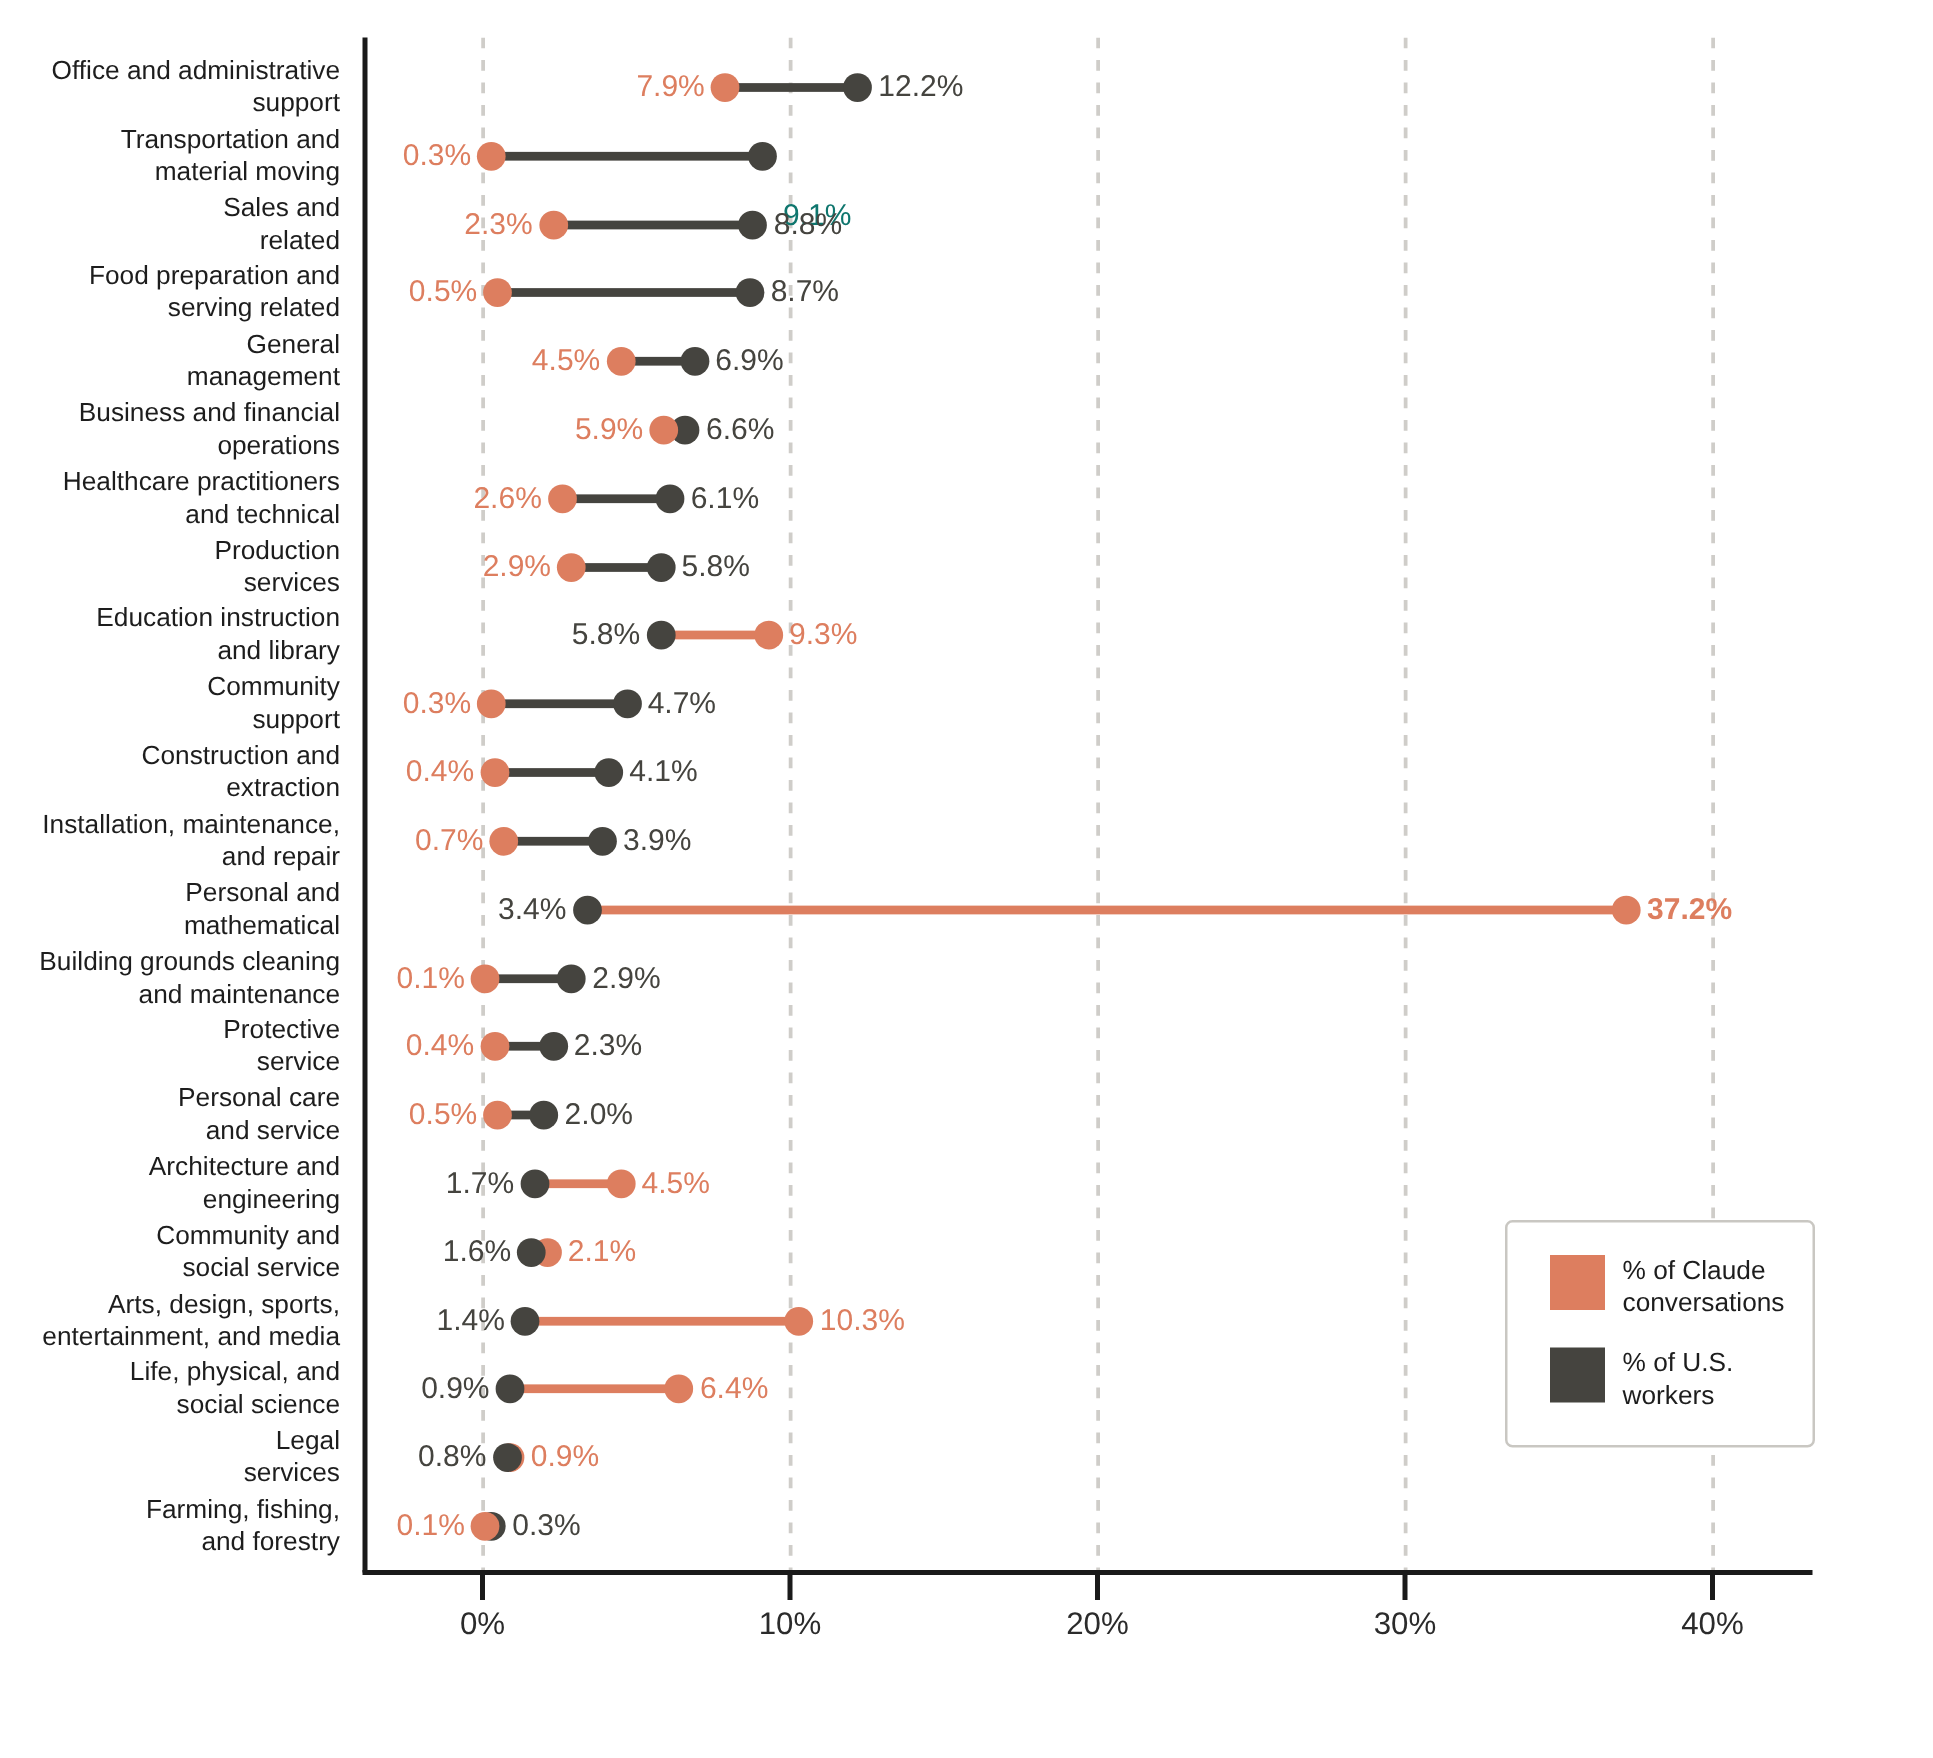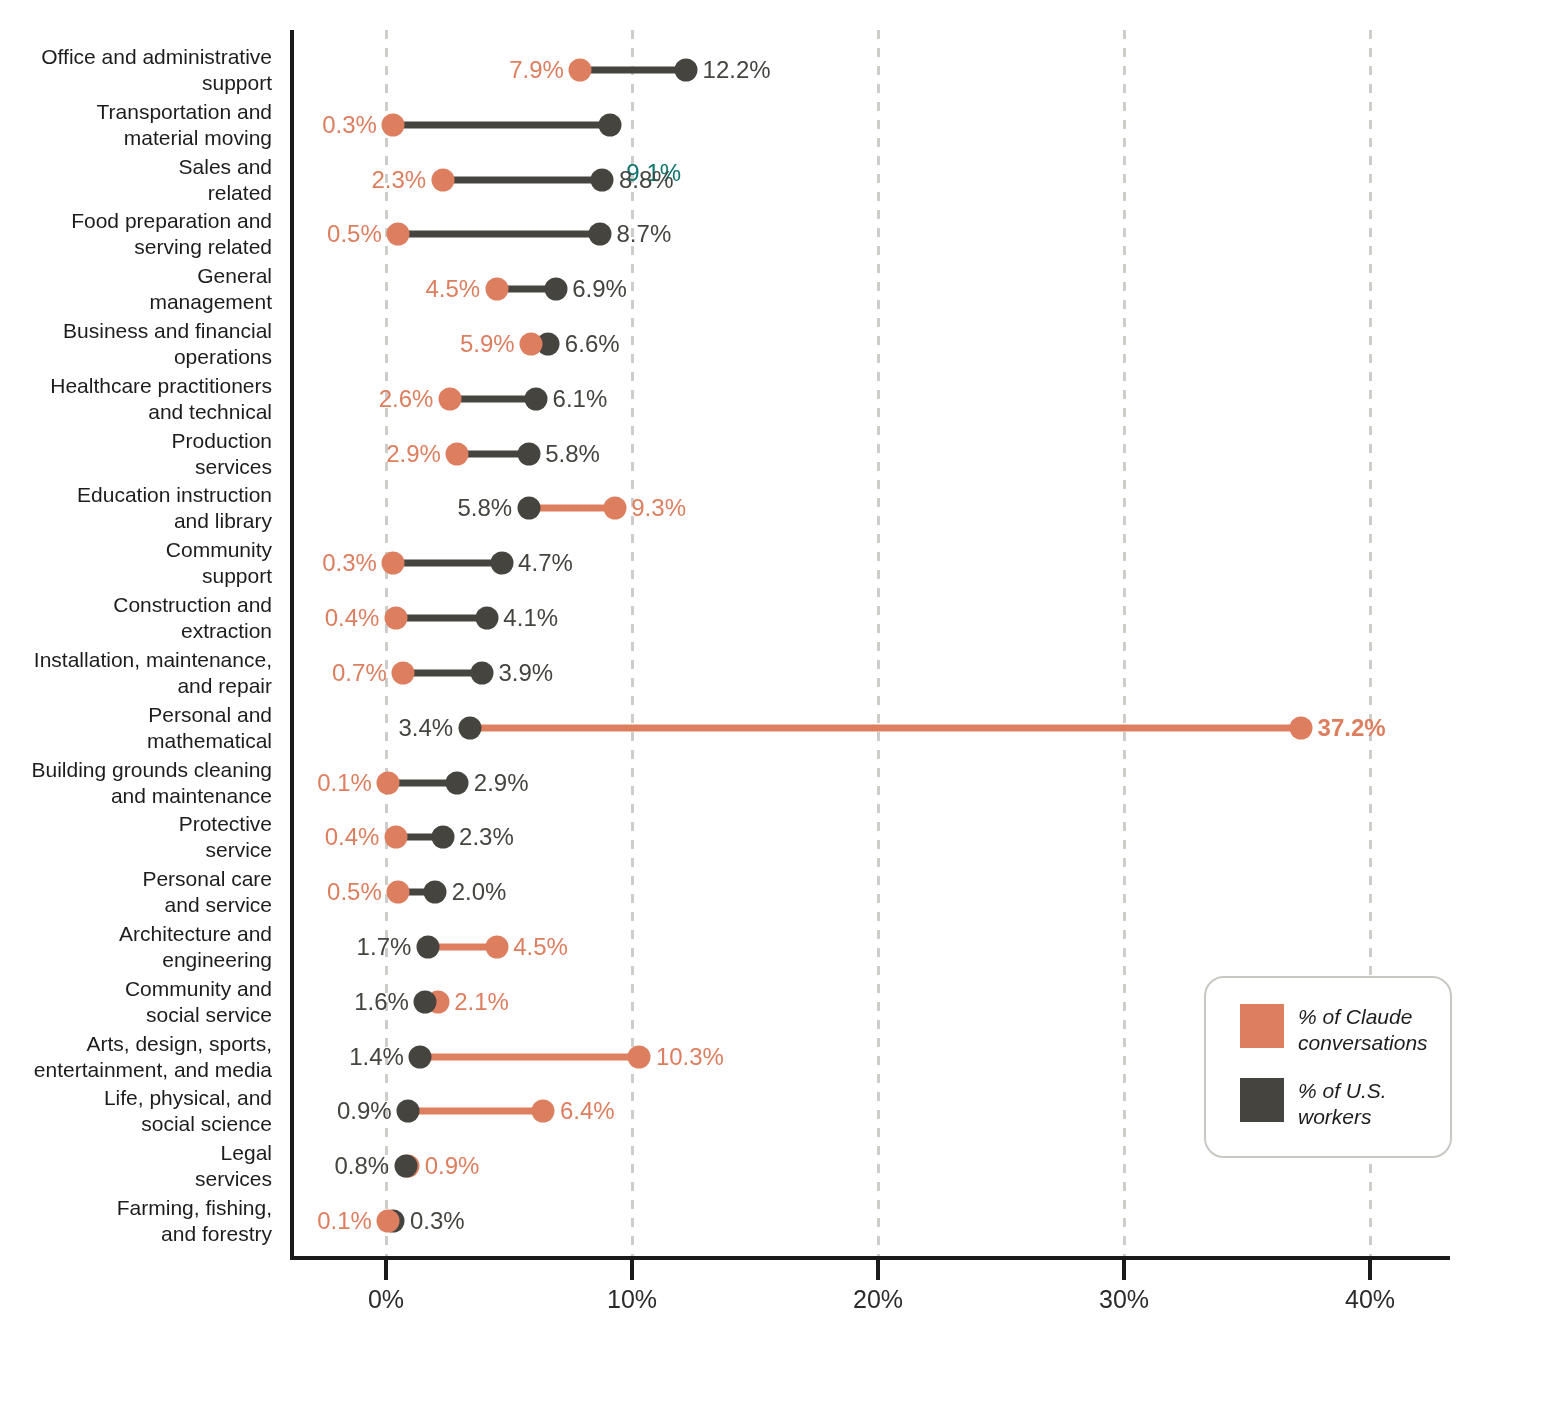--- a/index.html
+++ b/index.html
@@ -116,24 +116,23 @@
   .val-label.left  { transform: translate(-100%, -50%); }
 
   
   .legend {
     position: absolute;
     left: 1204px;
     top: 976px;
     width: 248px;
     height: 182px;
     border: 2px solid #c9c7c2;
-    border-radius: 20px;
+    border-radius: 6px;
     background: #ffffff;
     box-sizing: border-box;
-    font-style: italic;
   }
   .legend-item {
     position: absolute;
     left: 34px;
     display: flex;
     align-items: flex-start;
     gap: 14px;
   }
   .legend-swatch {
     width: 44px;

